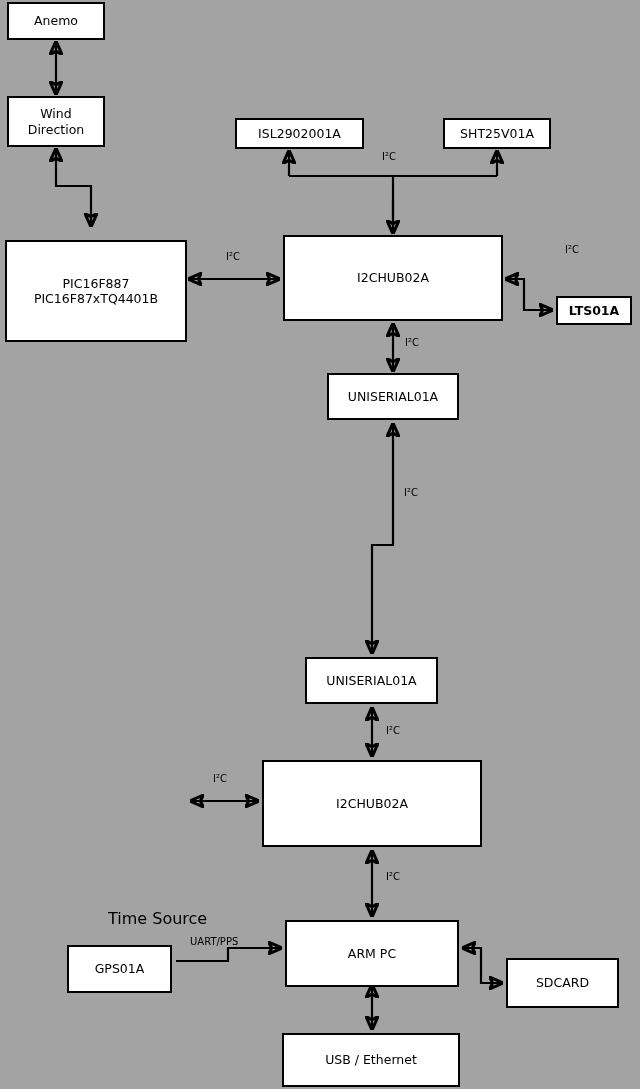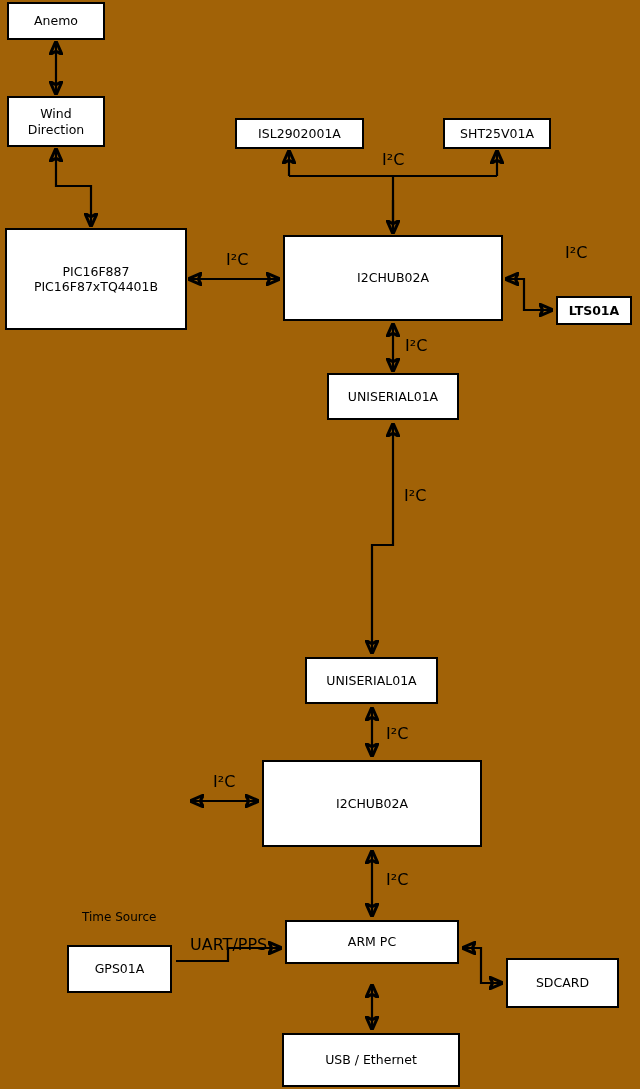--- a/index.html
+++ b/index.html
@@ -5,21 +5,21 @@
 <style>
   html, body {
     margin: 0;
     padding: 0;
     background: #ffffff;
   }
   #diagram {
     position: relative;
     width: 640px;
     height: 1089px;
-    background: #a16207;
+    background: #a3a3a3;
     font-family: "DejaVu Sans", "Liberation Sans", sans-serif;
     overflow: hidden;
   }
   .node {
     position: absolute;
     box-sizing: border-box;
     border: 2px solid #000000;
     background: #ffffff;
     display: flex;
     align-items: center;
@@ -31,32 +31,33 @@
     z-index: 3;
   }
   .node .node-label {
     display: block;
     white-space: pre-line;
     padding: 0 3px;
   }
   .edge-label {
     position: absolute;
     color: #000000;
-    font-size: 16px;
+    font-size: 10px;
     line-height: 1;
     white-space: nowrap;
     z-index: 4;
   }
   .free-label {
     position: absolute;
     color: #000000;
-    font-size: 12px;
+    font-size: 16px;
     line-height: 1;
     white-space: nowrap;
     z-index: 4;
+    margin-left: 26px;
   }
   svg#links {
     position: absolute;
     left: 0;
     top: 0;
     width: 640px;
     height: 1089px;
     z-index: 1;
     overflow: visible;
   }
@@ -111,21 +112,21 @@
 
   <div class="node" style="left:7px; top:2px; width:98px; height:38px;">
     <span class="node-label">Anemo</span>
   </div>
 
   <div class="node" style="left:7px; top:96px; width:98px; height:51px;">
     <span class="node-label">Wind
 Direction</span>
   </div>
 
-  <div class="node" style="left:5px; top:228px; width:182px; height:102px;">
+  <div class="node" style="left:5px; top:240px; width:182px; height:102px;">
     <span class="node-label">PIC16F887
 PIC16F87xTQ4401B</span>
   </div>
 
   <div class="node" style="left:235px; top:118px; width:129px; height:31px;">
     <span class="node-label">ISL2902001A</span>
   </div>
 
   <div class="node" style="left:443px; top:118px; width:108px; height:31px;text-align:right;">
     <span class="node-label">SHT25V01A</span>
@@ -149,21 +150,21 @@
 
 
   <div class="node" style="left:262px; top:760px; width:220px; height:87px;">
     <span class="node-label">I2CHUB02A</span>
   </div>
 
   <div class="node" style="left:67px; top:937px; width:105px; height:48px;margin-top:8px;">
     <span class="node-label">GPS01A</span>
   </div>
 
-  <div class="node" style="left:285px; top:920px; width:174px; height:44px;">
+  <div class="node" style="left:285px; top:920px; width:174px; height:67px;">
     <span class="node-label">ARM PC</span>
   </div>
 
   <div class="node" style="left:506px; top:958px; width:113px; height:50px;">
     <span class="node-label">SDCARD</span>
   </div>
 
   <div class="node" style="left:282px; top:1033px; width:178px; height:54px;">
     <span class="node-label">USB / Ethernet</span>
   </div>

